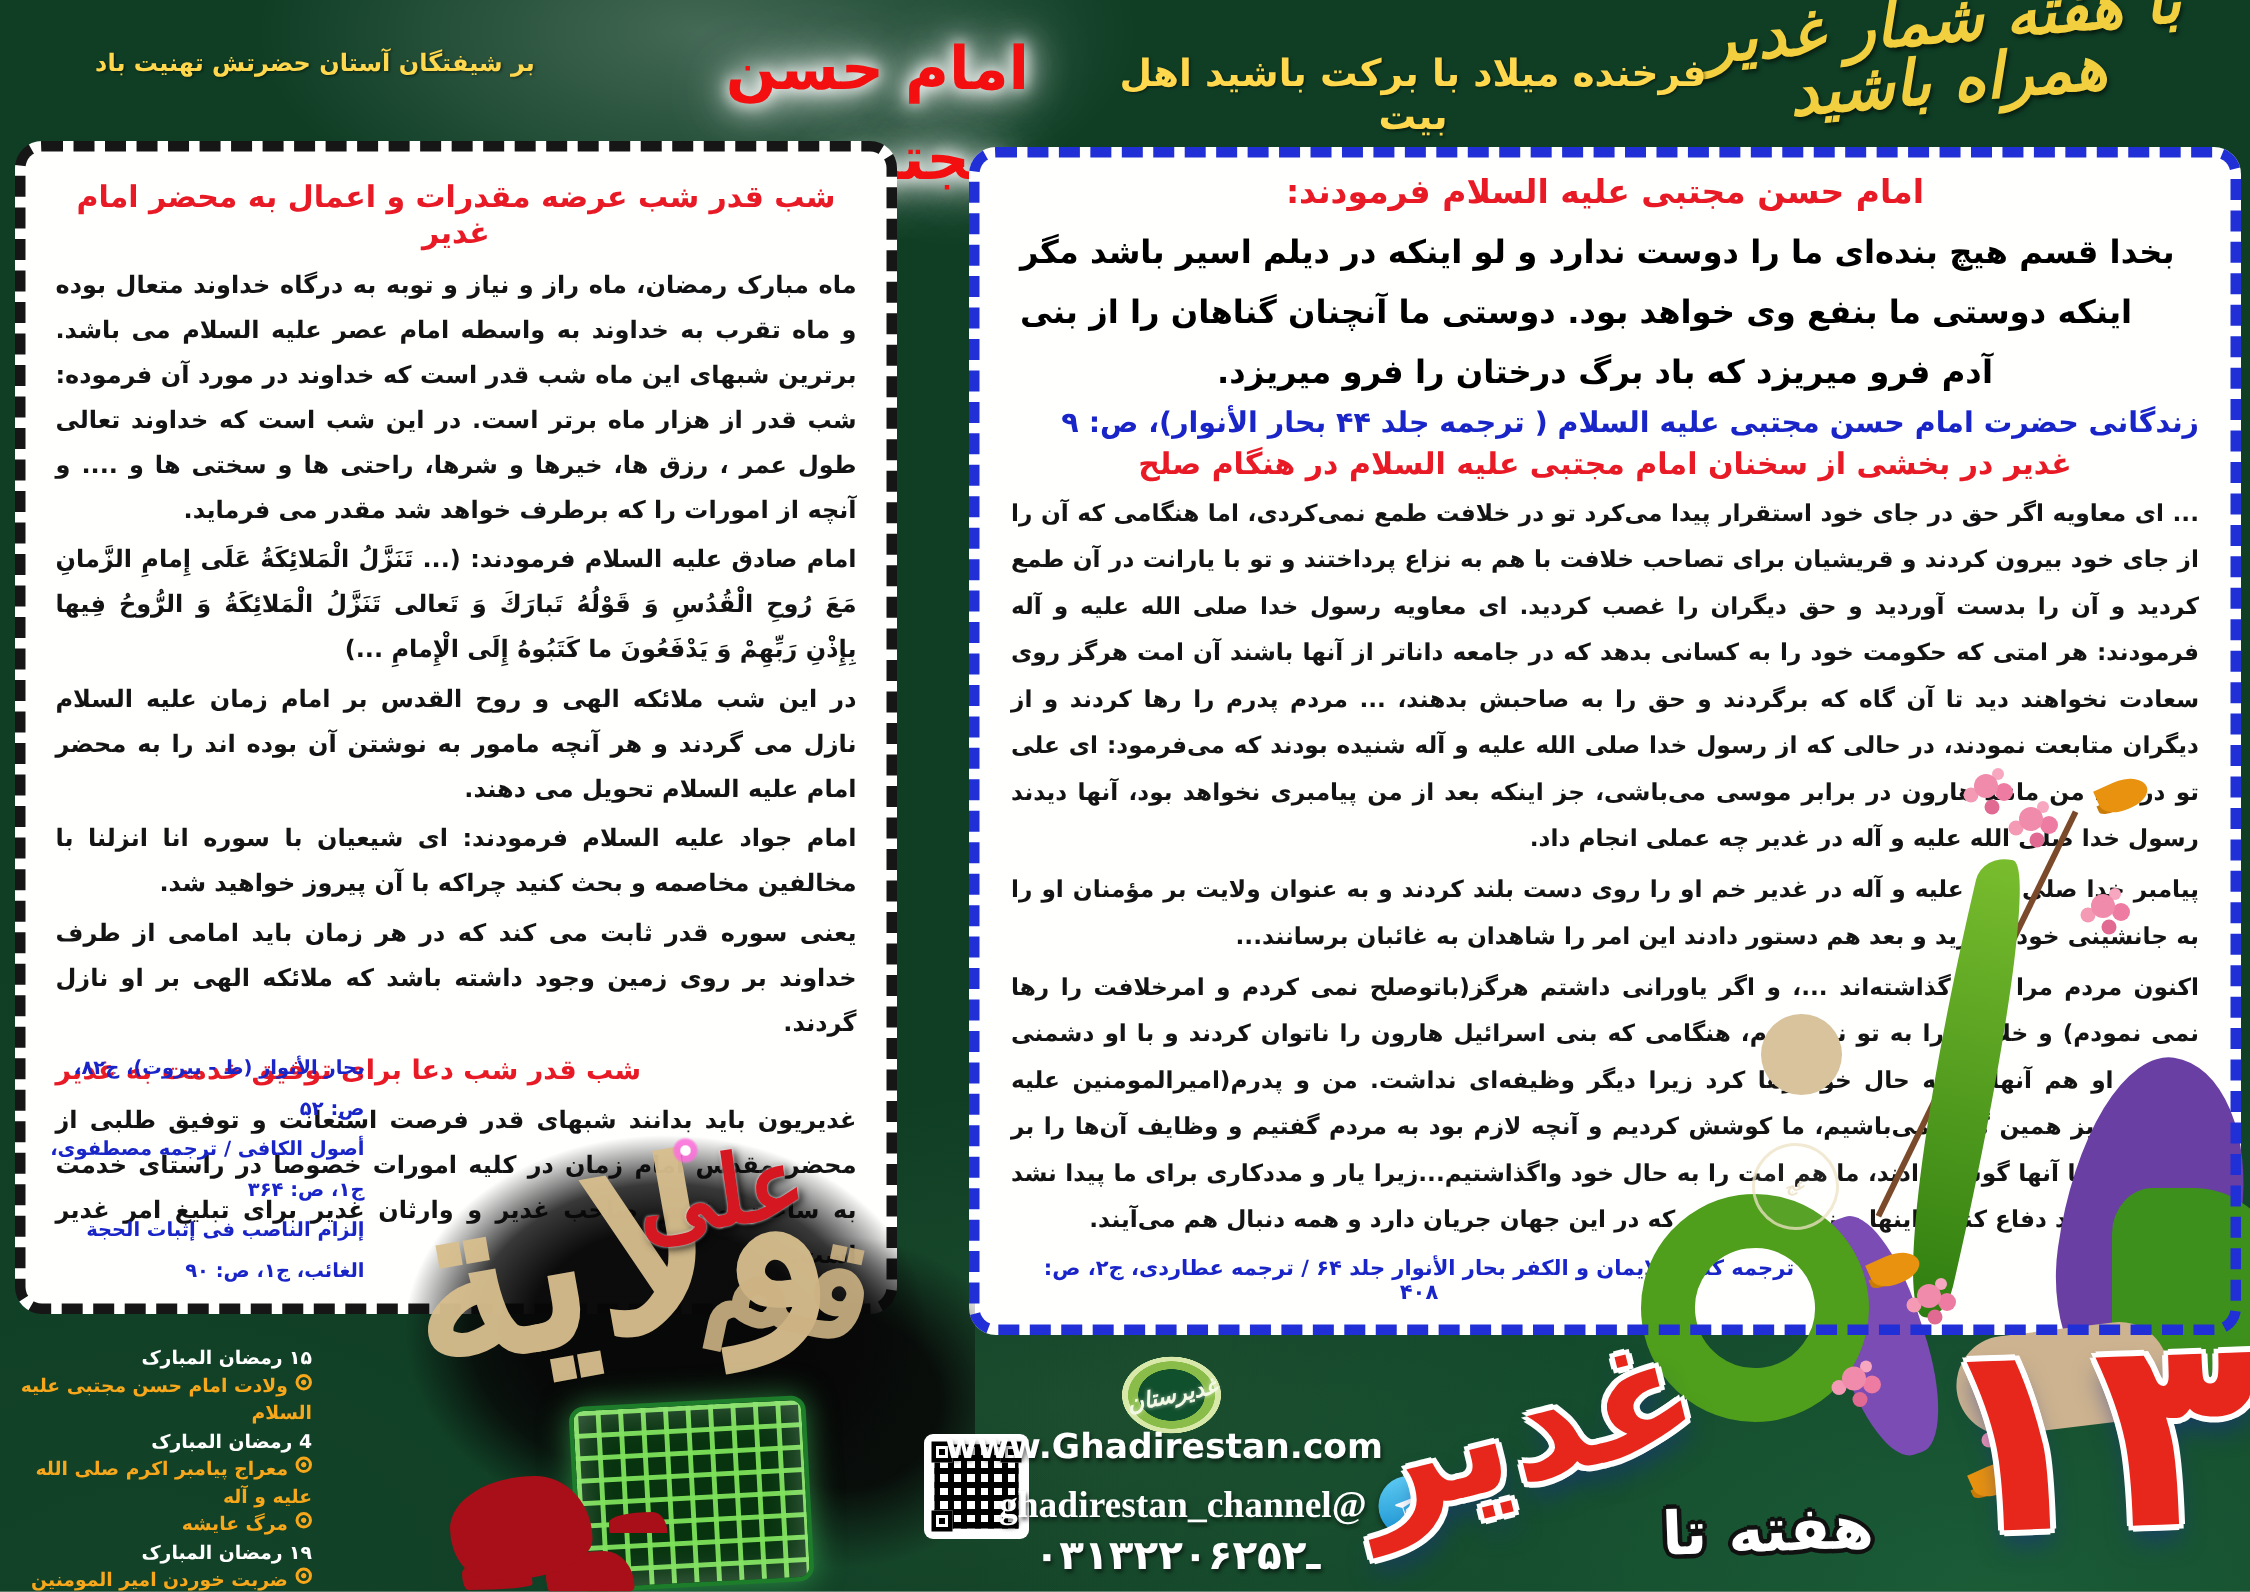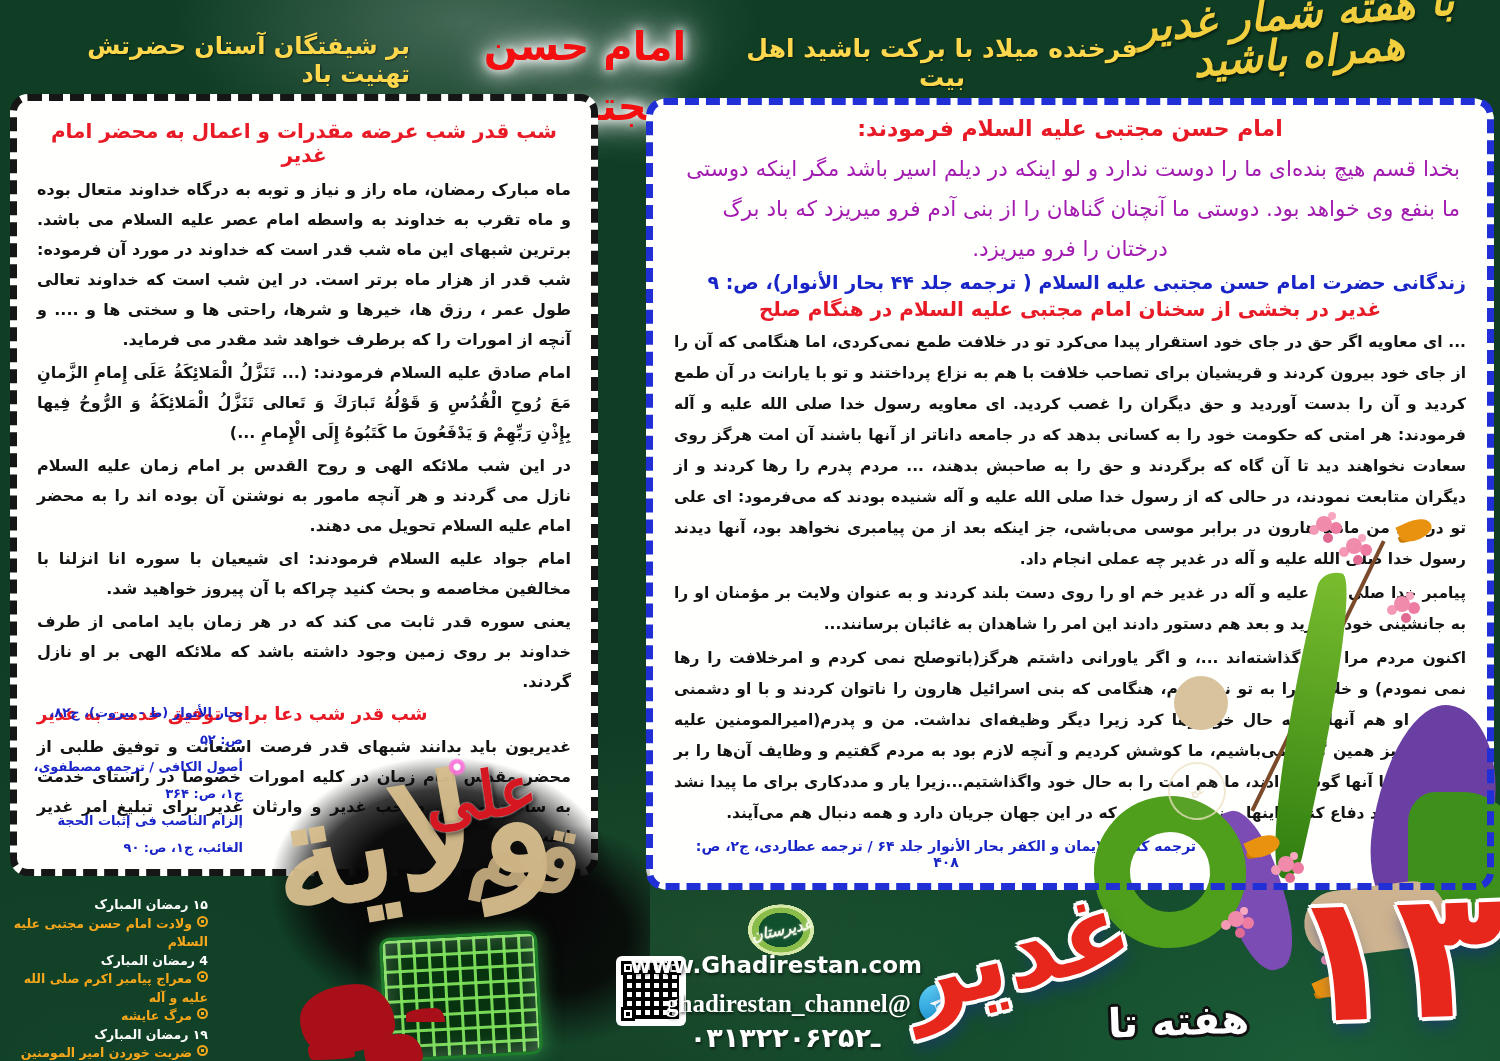--- a/index.html
+++ b/index.html
@@ -16,37 +16,37 @@
   
   .hdr-callig{position:absolute;right:8px;top:-6px;width:390px;color:#f2cf3e;
     font-family:"DejaVu Serif",serif;font-style:italic;font-weight:bold;font-size:42px;
     line-height:.95;text-align:center;transform:rotate(-5deg);text-shadow:1px 2px 3px rgba(0,0,0,.55);}
   .hdr-milad{position:absolute;left:742px;top:34px;width:400px;text-align:center;
     color:#ffd84e;font-weight:bold;font-size:25px;text-shadow:1px 1px 2px rgba(0,0,0,.5);}
   .hdr-imam{position:absolute;left:420px;top:16px;width:330px;text-align:center;font-weight:bold;
     color:#f30f0f;font-size:40px;line-height:60px;
     text-shadow:0 0 10px #fff,0 0 18px #fff,0 0 30px rgba(255,255,255,.95),0 0 45px rgba(255,255,255,.8);}
   .hdr-imam .ain{font-size:20px;color:#e7c21c;text-shadow:0 0 8px #fff;}
-  .hdr-greet{position:absolute;left:10px;top:32px;width:400px;text-align:right;
-    color:#ffd84e;font-weight:bold;font-size:24px;text-shadow:1px 1px 2px rgba(0,0,0,.5);}
+  .hdr-greet{position:absolute;left:10px;top:32px;width:400px;text-align:center;
+    color:#ffd84e;font-weight:bold;font-size:16px;text-shadow:1px 1px 2px rgba(0,0,0,.5);}
 
   
   .panel{position:absolute;background:#fffffe;border-radius:18px;box-sizing:border-box;z-index:10;overflow:hidden;}
   .lp{left:10px;top:94px;width:588px;height:782px;border:7px dashed #161616;padding:12px 20px 0 20px;}
-  .rp{left:646px;top:98px;width:848px;height:792px;padding:10px 28px 0 28px;border-radius:22px;}
+  .rp{left:646px;top:98px;width:848px;height:792px;padding:10px 28px 0 28px;}
   .rp-border{position:absolute;left:646px;top:98px;width:848px;height:792px;border:7px dashed #2030d6;
     border-radius:18px;box-sizing:border-box;z-index:40;pointer-events:none;}
   .red-h{color:#e81a26;font-weight:bold;text-align:center;margin:6px 0 8px 0;}
   .lp .red-h{font-size:20px;}
   .rp .red-h1{font-size:22px;margin-top:8px;}
   .rp .red-h2{font-size:20px;margin:4px 0 6px 0;}
   .body-p{color:#141414;font-weight:bold;text-align:justify;text-align-last:right;margin:0 0 3px 0;}
   .lp .body-p{font-size:16px;line-height:30px;}
-  .rp .quote{font-size:21.5px;line-height:40px;text-align:right;text-align-last:center;
-    color:#a21caf;font-weight:normal;margin:2px 6px;}
+  .rp .quote{font-size:21.5px;line-height:40px;text-align:left;text-align-last:center;
+    color:#000000;font-weight:bold;margin:2px 6px;}
   .rp .body-p{font-size:15.5px;line-height:31px;}
   .blue-ref{color:#1a25c8;font-weight:bold;font-size:19px;}
   .rp .ref1{text-align:right;margin:2px 0 2px 0;}
   .rp .ref2{position:absolute;left:40px;bottom:20px;width:520px;text-align:center;font-size:14px;}
   .lp-refs{position:absolute;left:16px;bottom:8px;width:210px;text-align:right;line-height:27px;font-size:13px;}
 
   
   .cal{position:absolute;left:6px;top:896px;width:202px;z-index:50;text-align:right;
     font-weight:bold;font-size:12.5px;line-height:18.5px;}
   .cal .date{color:#ffffff;}

